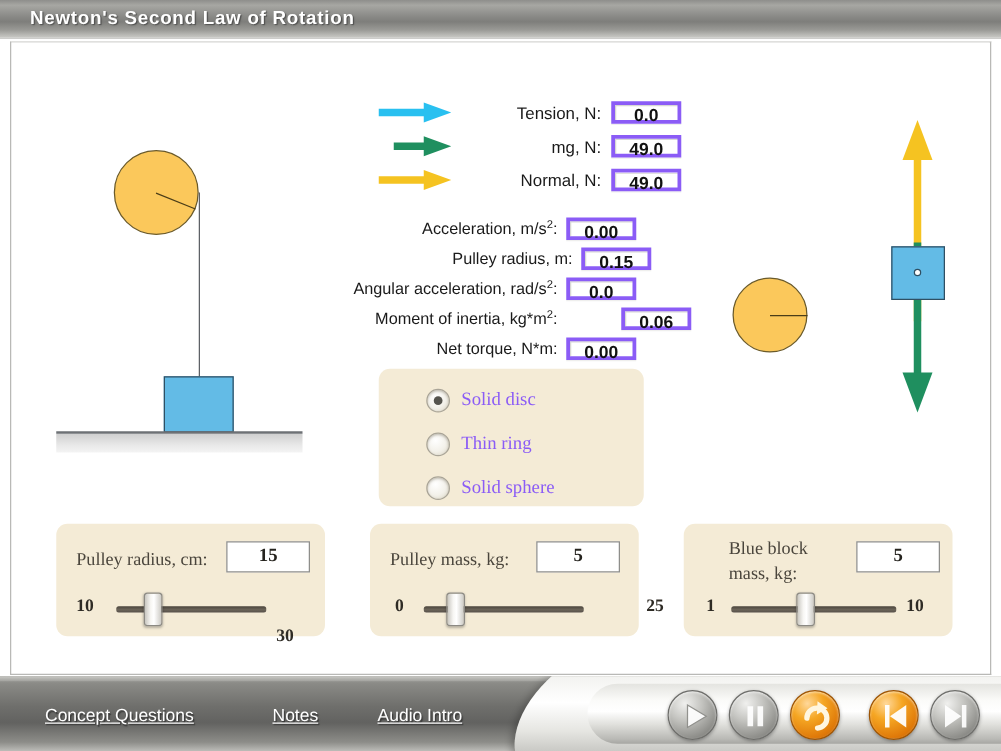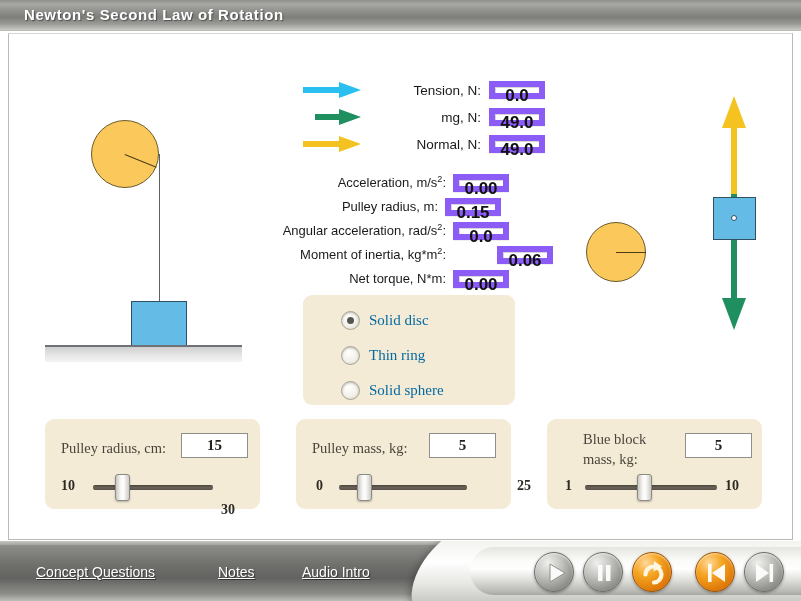--- a/index.html
+++ b/index.html
@@ -88,23 +88,23 @@
     position: absolute; display: flex; align-items: center; height: 21px; margin-top: 20px;
   }
   .readout-label {
     width: 232px; text-align: right; font-size: 13px; color: #1a1a1a;
     padding-right: 7px; white-space: nowrap;
   }
   .readout-label sup { font-size: 9px; vertical-align: super; }
   .field {
     width: 56px; height: 18px; line-height: 17px;
     background: #ffffff;
-    border: 6px solid #8b5cf6;
+    border: 3px solid #8b5cf6;
     box-shadow: inset 1px 1px 0 #d7d7d4, 0 1px 0 #efefed;
-    text-align: center; font-size: 17px; font-weight: bold; color: #111;
+    text-align: center; font-size: 14px; font-weight: bold; color: #111;
   }
 
   
   .panel {
     position: absolute;
     background: #f4ebd6;
     border-radius: 9px;
   }
 
   
@@ -118,21 +118,21 @@
     box-shadow: inset 0 1px 2px rgba(120,114,96,.45);
     position: relative; margin-right: 9px; flex: none;
   }
   .radio.on::after {
     content: ""; position: absolute; left: 5px; top: 5px;
     width: 7px; height: 7px; border-radius: 50%;
     background: #55544e;
   }
   .radio-label {
     font-family: "Liberation Serif", serif;
-    font-size: 15px; color: #0369a1; white-space: nowrap;
+    font-size: 15px; color: #8b5cf6; white-space: nowrap;
   }
 
   
   .slider-label {
     position: absolute;
     font-family: "Liberation Serif", serif;
     font-size: 14.5px; color: #4a453c; white-space: nowrap;
   }
   .slider-field {
     position: absolute; height: 25px;
@@ -256,21 +256,21 @@
         <div class="legend-label">Normal, N:</div>
         <div class="field">49.0</div>
       </div>
     </div>
 
     <div>
       <div class="readout-row" style="left:212px; top:118px;">
         <div class="readout-label"><span>Acceleration, m/s</span><sup>2</sup><span>:</span></div>
         <div class="field">0.00</div>
       </div>
-      <div class="readout-row" style="left:204px; top:142px;">
+      <div class="readout-row" style="left:224px; top:142px;">
         <div class="readout-label"><span>Pulley radius, m</span><sup></sup><span>:</span></div>
         <div class="field">0.15</div>
       </div>
       <div class="readout-row" style="left:212px; top:166px;">
         <div class="readout-label"><span>Angular acceleration, rad/s</span><sup>2</sup><span>:</span></div>
         <div class="field">0.0</div>
       </div>
       <div class="readout-row" style="left:212px; top:190px;gap:44px;">
         <div class="readout-label"><span>Moment of inertia, kg*m</span><sup>2</sup><span>:</span></div>
         <div class="field">0.06</div>

